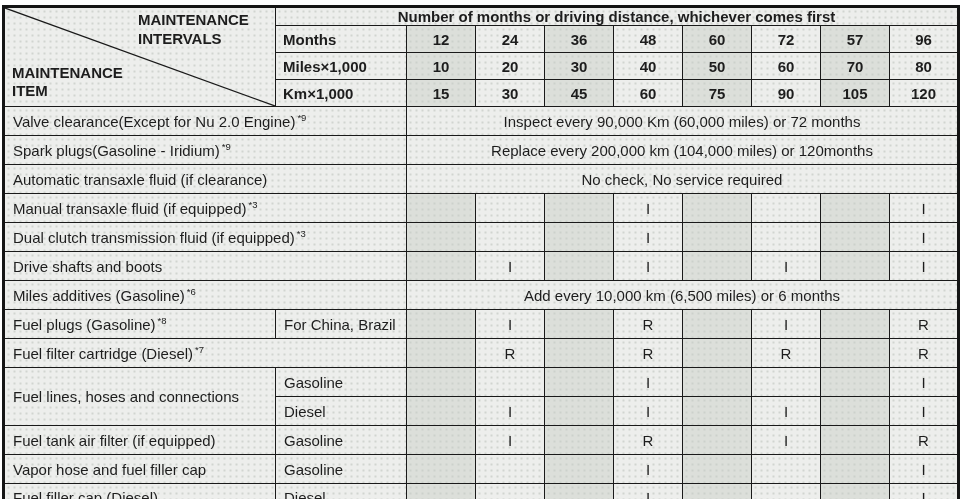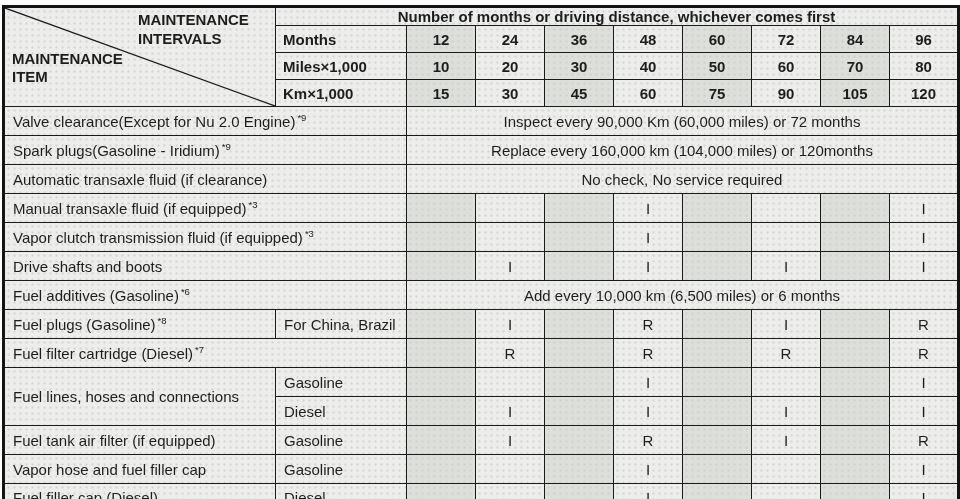--- a/index.html
+++ b/index.html
@@ -81,21 +81,21 @@
     position: absolute;
     top: 3px; right: 5px;
     width: 132px;
     text-align: left;
     font-weight: bold;
     line-height: 1.25;
     white-space: normal;
   }
   .corner-bottom-left {
     position: absolute;
-    bottom: 19px; left: 7px;
+    bottom: 5px; left: 7px;
     width: 140px;
     text-align: left;
     font-weight: bold;
     line-height: 1.25;
     white-space: normal;
   }
 </style>
 </head>
 <body>
 
@@ -126,21 +126,21 @@
     <th class="title" colspan="9">Number of months or driving distance, whichever comes first</th>
   </tr>
   <tr>
     <td class="unitlabel">Months</td>
     <td class="num sh">12</td>
     <td class="num">24</td>
     <td class="num sh">36</td>
     <td class="num">48</td>
     <td class="num sh">60</td>
     <td class="num">72</td>
-    <td class="num sh">84</td>
+    <td class="num sh">57</td>
     <td class="num">96</td>
   </tr>
   <tr>
     <td class="unitlabel">Miles×1,000</td>
     <td class="num sh">10</td>
     <td class="num">20</td>
     <td class="num sh">30</td>
     <td class="num">40</td>
     <td class="num sh">50</td>
     <td class="num">60</td>
@@ -158,39 +158,39 @@
     <td class="num sh">105</td>
     <td class="num">120</td>
   </tr>
 
   <tr class="itemrow">
     <td class="item" colspan="2"><span>Valve clearance(Except for Nu 2.0 Engine)</span><sup>*9</sup></td>
     <td class="note" colspan="8">Inspect every 90,000 Km (60,000 miles) or 72 months</td>
   </tr>
   <tr class="itemrow">
     <td class="item" colspan="2"><span>Spark plugs(Gasoline - Iridium)</span><sup>*9</sup></td>
-    <td class="note" colspan="8">Replace every 160,000 km (104,000 miles) or 120months</td>
+    <td class="note" colspan="8">Replace every 200,000 km (104,000 miles) or 120months</td>
   </tr>
   <tr class="itemrow">
     <td class="item" colspan="2"><span>Automatic transaxle fluid (if clearance)</span></td>
     <td class="note" colspan="8">No check, No service required</td>
   </tr>
   <tr class="itemrow">
     <td class="item" colspan="2"><span>Manual transaxle fluid (if equipped)</span><sup>*3</sup></td>
     <td class="mark sh"></td>
     <td class="mark"></td>
     <td class="mark sh"></td>
     <td class="mark">I</td>
     <td class="mark sh"></td>
     <td class="mark"></td>
     <td class="mark sh"></td>
     <td class="mark">I</td>
   </tr>
   <tr class="itemrow">
-    <td class="item" colspan="2"><span>Vapor clutch transmission fluid (if equipped)</span><sup>*3</sup></td>
+    <td class="item" colspan="2"><span>Dual clutch transmission fluid (if equipped)</span><sup>*3</sup></td>
     <td class="mark sh"></td>
     <td class="mark"></td>
     <td class="mark sh"></td>
     <td class="mark">I</td>
     <td class="mark sh"></td>
     <td class="mark"></td>
     <td class="mark sh"></td>
     <td class="mark">I</td>
   </tr>
   <tr class="itemrow">
@@ -198,21 +198,21 @@
     <td class="mark sh"></td>
     <td class="mark">I</td>
     <td class="mark sh"></td>
     <td class="mark">I</td>
     <td class="mark sh"></td>
     <td class="mark">I</td>
     <td class="mark sh"></td>
     <td class="mark">I</td>
   </tr>
   <tr class="itemrow">
-    <td class="item" colspan="2"><span>Fuel additives (Gasoline)</span><sup>*6</sup></td>
+    <td class="item" colspan="2"><span>Miles additives (Gasoline)</span><sup>*6</sup></td>
     <td class="note" colspan="8">Add every 10,000 km (6,500 miles) or 6 months</td>
   </tr>
   <tr class="itemrow">
     <td class="item"><span>Fuel plugs (Gasoline)</span><sup>*8</sup></td>
     <td class="subl">For China, Brazil</td>
     <td class="mark sh"></td>
     <td class="mark">I</td>
     <td class="mark sh"></td>
     <td class="mark">R</td>
     <td class="mark sh"></td>

